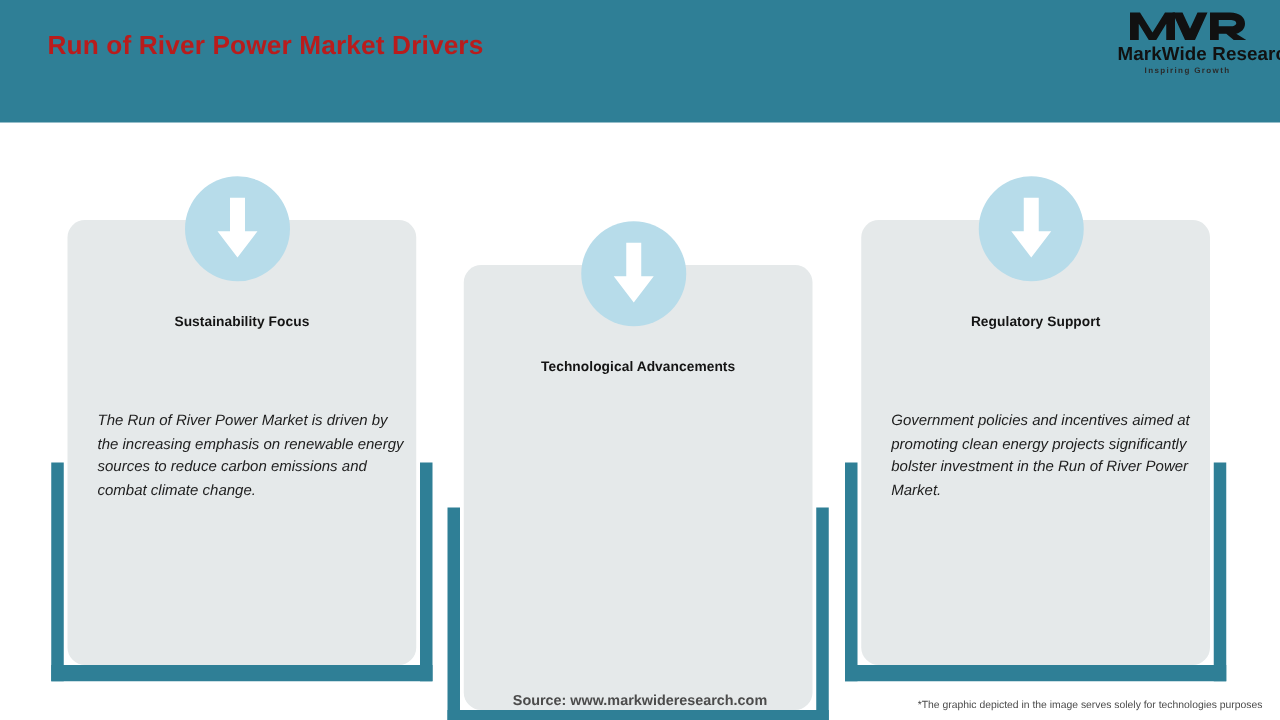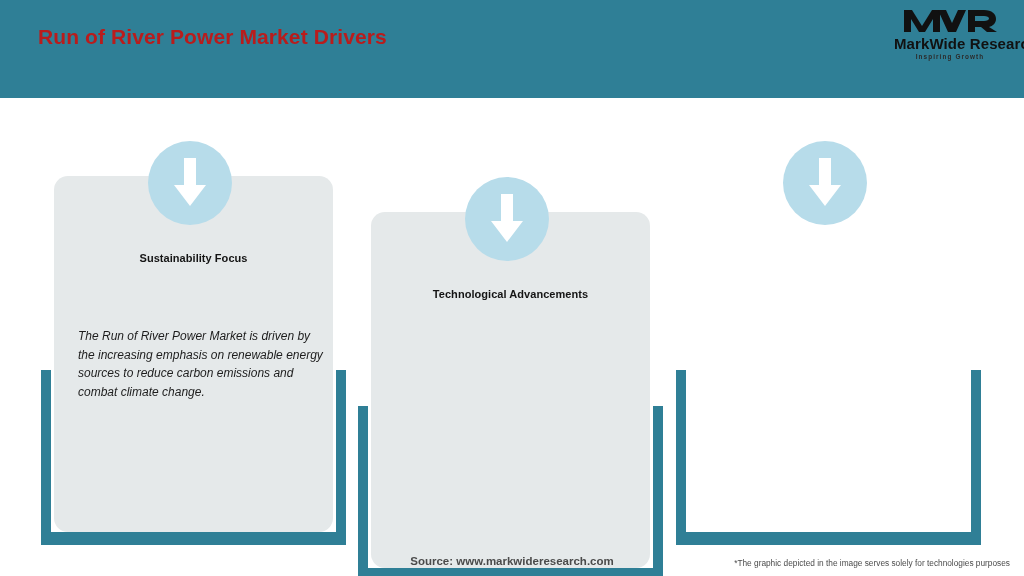--- a/index.html
+++ b/index.html
@@ -223,20 +223,24 @@
     </svg>
   </div>
 </div>
 
 <div class="card-group g3">
   <div class="bracket">
     <div class="wall left"></div>
     <div class="wall right"></div>
     <div class="floor"></div>
   </div>
+  <div class="card">
+    <div class="card-title">Regulatory Support</div>
+    <div class="card-body">Government policies and incentives aimed at promoting clean energy projects significantly bolster investment in the Run of River Power Market.</div>
+  </div>
   <div class="icon-circle">
     <svg width="36" height="50" viewBox="0 0 36 50">
       <path d="M12 0 L24 0 L24 27 L34 27 L18 48 L2 27 L12 27 Z" fill="#ffffff"></path>
     </svg>
   </div>
 </div>
 
 <div id="footer-source">Source: www.markwideresearch.com</div>
 <div id="footer-disclaimer">*The graphic depicted in the image serves solely for technologies purposes</div>
 

